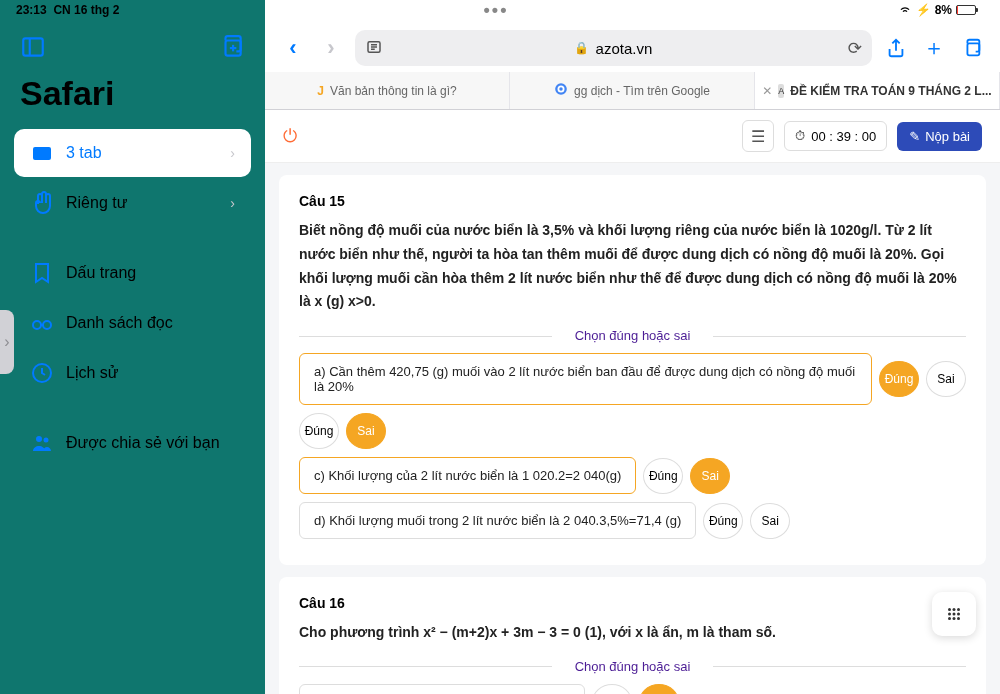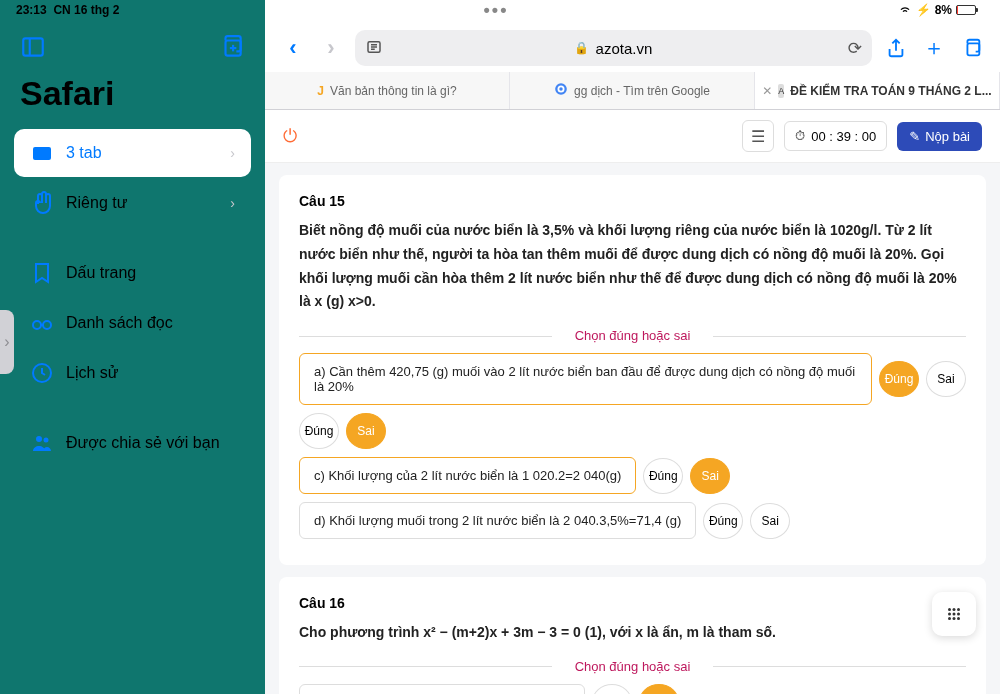--- a/index.html
+++ b/index.html
@@ -52,21 +52,21 @@
 .toolbar-strip { display: flex; align-items: center; justify-content: space-between; padding: 10px 18px; background: #fff; border-bottom: 1px solid #eee; }
 .power-icon { color: #ff6b35; font-size: 18px; }
 .right-tools { display: flex; align-items: center; gap: 10px; }
 .icon-box { width: 32px; height: 32px; border: 1px solid #ddd; border-radius: 6px; display: flex; align-items: center; justify-content: center; font-size: 16px; color: #555; }
 .timer { display: flex; align-items: center; gap: 6px; border: 1px solid #ddd; border-radius: 6px; padding: 6px 10px; font-size: 13px; }
 .submit-btn { background: #2d4bb8; color: #fff; border-radius: 6px; padding: 7px 12px; font-size: 13px; display: flex; align-items: center; gap: 5px; }
 
 .question-card { background: #fff; margin: 12px 14px; border-radius: 8px; padding: 18px 20px; }
 .q-title { font-weight: 600; font-size: 14px; margin-bottom: 10px; }
 .q-text { font-size: 14px; line-height: 1.7; color: #222; margin-bottom: 14px; font-weight: bold; }
-.choice-label { text-align: center; font-size: 13px; color: #be185d; position: relative; margin: 10px 0; }
+.choice-label { text-align: center; font-size: 13px; color: #4c1d95; position: relative; margin: 10px 0; }
 .choice-label::before, .choice-label::after { content: ''; position: absolute; top: 50%; width: 38%; height: 1px; background: #ddd; }
 .choice-label::before { left: 0; }
 .choice-label::after { right: 0; }
 
 .option-row { display: flex; align-items: center; gap: 7px; margin-bottom: 8px; }
 .option-box { border: 1px solid #f5a623; border-radius: 6px; padding: 10px 14px; font-size: 13px; color: #222; }
 .option-box.plain { border-color: #ddd; }
 .pill { width: 40px; height: 36px; border-radius: 50%; border: 1px solid #ddd; display: flex; align-items: center; justify-content: center; font-size: 12px; flex-shrink: 0; cursor: pointer; }
 .pill.selected { background: #f5a623; color: #fff; border-color: #f5a623; }
 .frac { display: inline-flex; flex-direction: column; text-align: center; vertical-align: middle; font-size: 12px; margin: 0 2px; }

